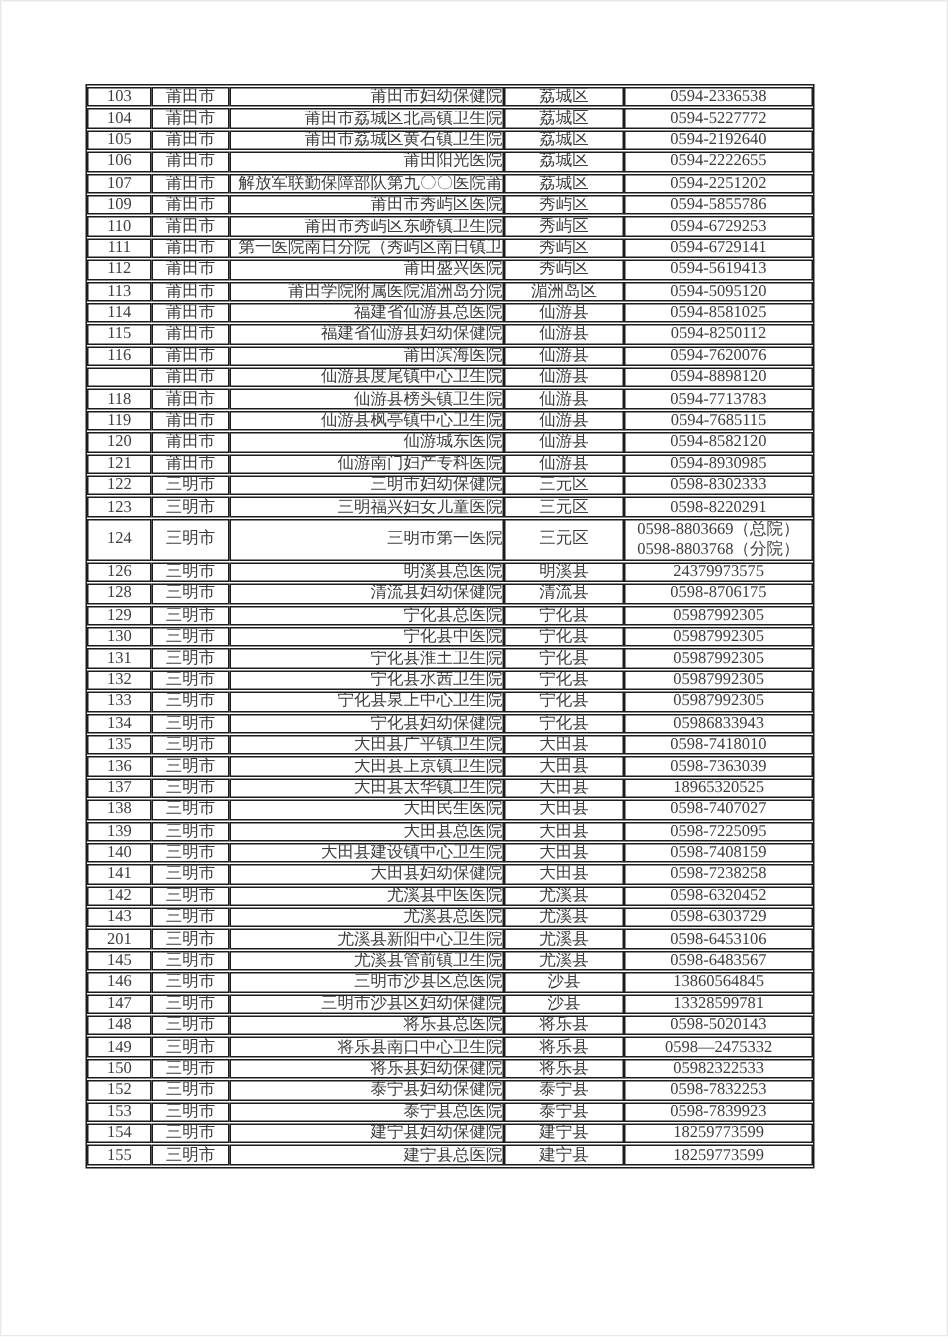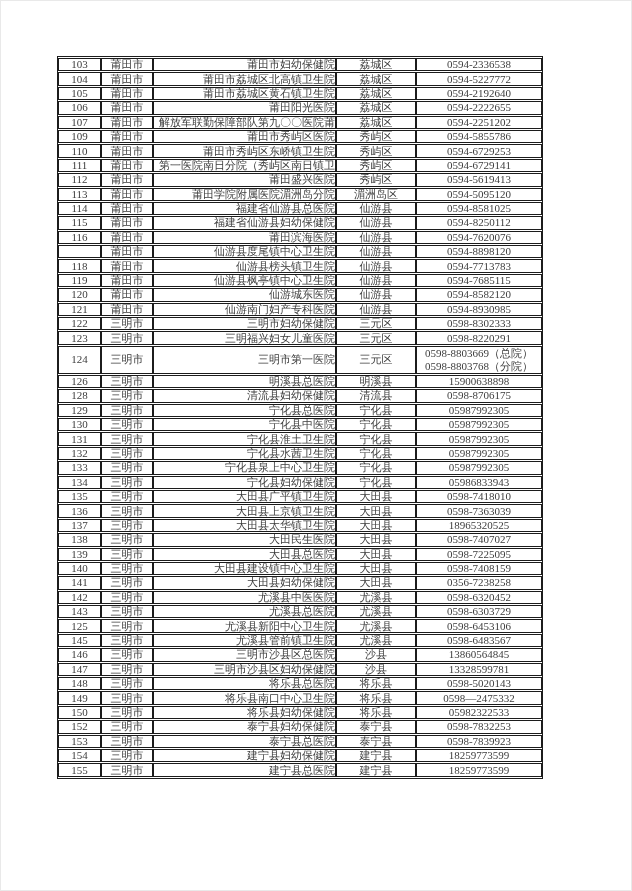--- a/index.html
+++ b/index.html
@@ -259,21 +259,21 @@
           <td class="cell-phone" style="border-color: rgb(28, 28, 28);">0598-8803669（总院）
 0598-8803768（分院）</td>
         </tr>
         <tr>
           <td class="cell-no" style="border-color: rgb(28, 28, 28);">126</td>
           <td class="cell-city" style="border-color: rgb(28, 28, 28);">三明市</td>
           <td class="cell-hospital" style="border-color: rgb(28, 28, 28);">
             <div class="clip">明溪县总医院</div>
           </td>
           <td class="cell-district" style="border-color: rgb(28, 28, 28);">明溪县</td>
-          <td class="cell-phone" style="border-color: rgb(28, 28, 28);">15900638898</td>
+          <td class="cell-phone" style="border-color: rgb(28, 28, 28);">24379973575</td>
         </tr>
         <tr>
           <td class="cell-no" style="border-color: rgb(28, 28, 28);">128</td>
           <td class="cell-city" style="border-color: rgb(28, 28, 28);">三明市</td>
           <td class="cell-hospital" style="border-color: rgb(28, 28, 28);">
             <div class="clip">清流县妇幼保健院</div>
           </td>
           <td class="cell-district" style="border-color: rgb(28, 28, 28);">清流县</td>
           <td class="cell-phone" style="border-color: rgb(28, 28, 28);">0598-8706175</td>
         </tr>
@@ -385,42 +385,42 @@
           <td class="cell-district" style="border-color: rgb(28, 28, 28);">大田县</td>
           <td class="cell-phone" style="border-color: rgb(28, 28, 28);">0598-7408159</td>
         </tr>
         <tr>
           <td class="cell-no" style="border-color: rgb(28, 28, 28);">141</td>
           <td class="cell-city" style="border-color: rgb(28, 28, 28);">三明市</td>
           <td class="cell-hospital" style="border-color: rgb(28, 28, 28);">
             <div class="clip">大田县妇幼保健院</div>
           </td>
           <td class="cell-district" style="border-color: rgb(28, 28, 28);">大田县</td>
-          <td class="cell-phone" style="border-color: rgb(28, 28, 28);">0356-7238258</td>
+          <td class="cell-phone" style="border-color: rgb(28, 28, 28);">0598-7238258</td>
         </tr>
         <tr>
           <td class="cell-no" style="border-color: rgb(28, 28, 28);">142</td>
           <td class="cell-city" style="border-color: rgb(28, 28, 28);">三明市</td>
           <td class="cell-hospital" style="border-color: rgb(28, 28, 28);">
             <div class="clip">尤溪县中医医院</div>
           </td>
           <td class="cell-district" style="border-color: rgb(28, 28, 28);">尤溪县</td>
           <td class="cell-phone" style="border-color: rgb(28, 28, 28);">0598-6320452</td>
         </tr>
         <tr>
           <td class="cell-no" style="border-color: rgb(28, 28, 28);">143</td>
           <td class="cell-city" style="border-color: rgb(28, 28, 28);">三明市</td>
           <td class="cell-hospital" style="border-color: rgb(28, 28, 28);">
             <div class="clip">尤溪县总医院</div>
           </td>
           <td class="cell-district" style="border-color: rgb(28, 28, 28);">尤溪县</td>
           <td class="cell-phone" style="border-color: rgb(28, 28, 28);">0598-6303729</td>
         </tr>
         <tr>
-          <td class="cell-no" style="border-color: rgb(28, 28, 28);">125</td>
+          <td class="cell-no" style="border-color: rgb(28, 28, 28);">201</td>
           <td class="cell-city" style="border-color: rgb(28, 28, 28);">三明市</td>
           <td class="cell-hospital" style="border-color: rgb(28, 28, 28);">
             <div class="clip">尤溪县新阳中心卫生院</div>
           </td>
           <td class="cell-district" style="border-color: rgb(28, 28, 28);">尤溪县</td>
           <td class="cell-phone" style="border-color: rgb(28, 28, 28); margin-top: 43px;">0598-6453106</td>
         </tr>
         <tr>
           <td class="cell-no" style="border-color: rgb(28, 28, 28);">145</td>
           <td class="cell-city" style="border-color: rgb(28, 28, 28);">三明市</td>

